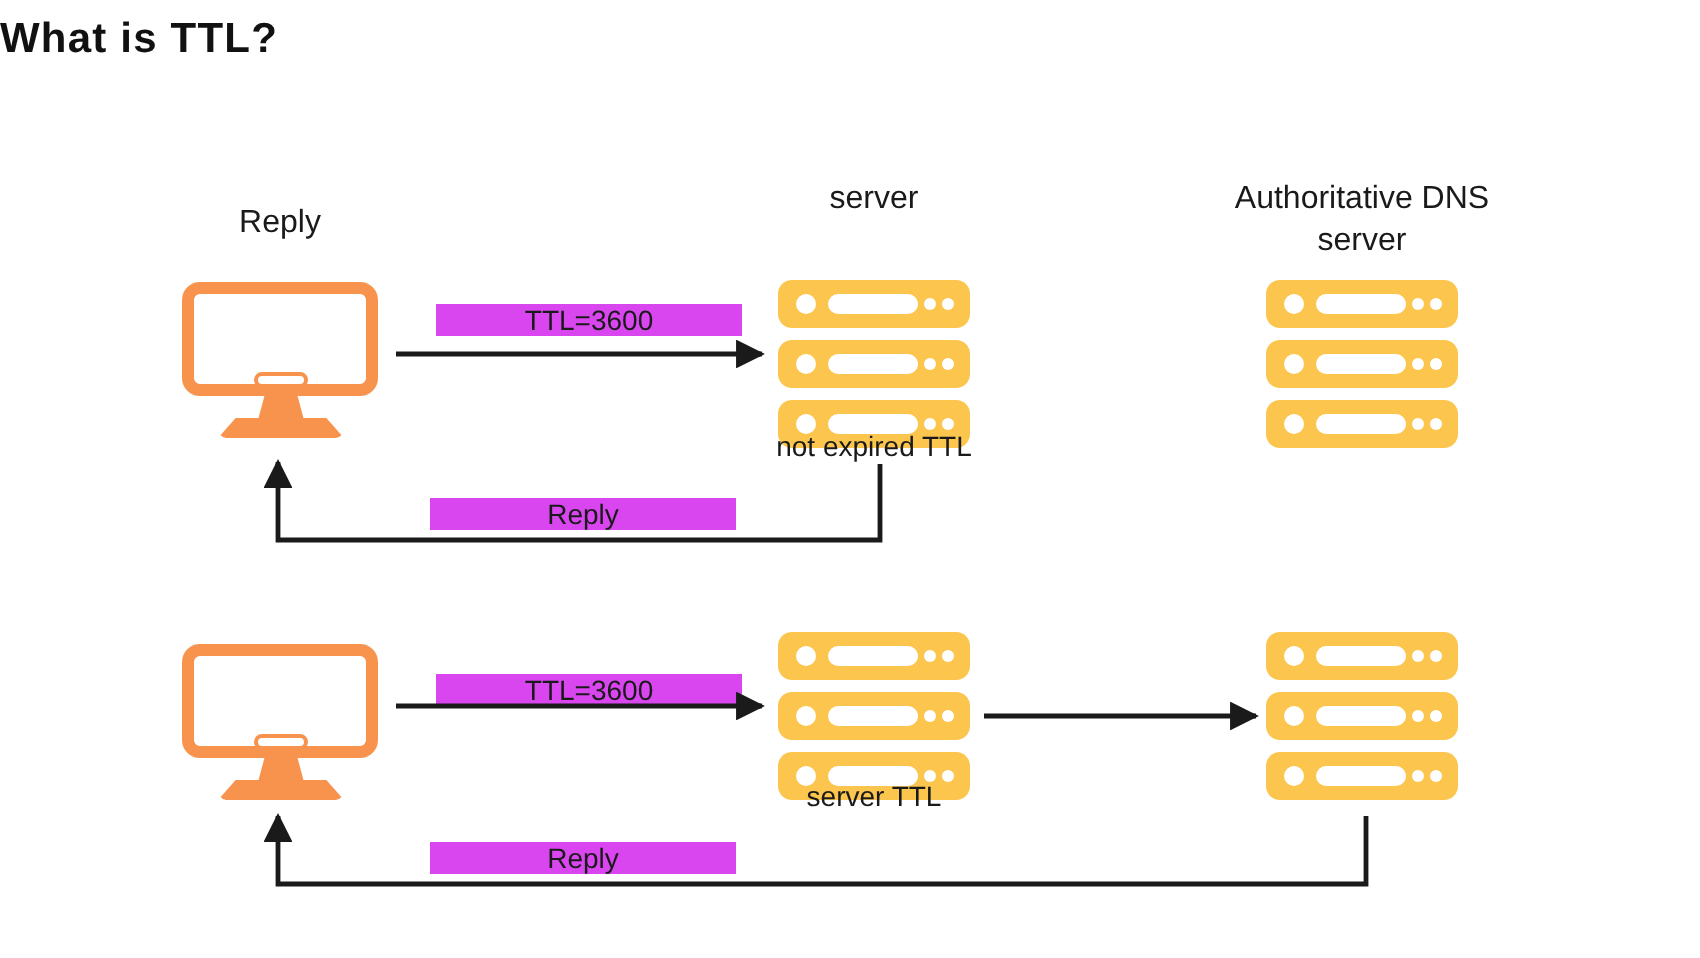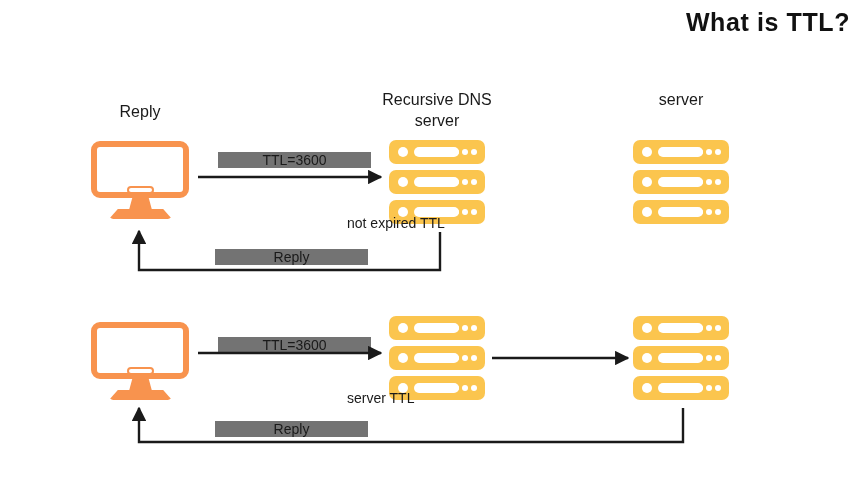--- a/index.html
+++ b/index.html
@@ -15,23 +15,23 @@
     overflow: hidden;
     font-family: "Liberation Sans", sans-serif;
   }
 
   
   .title {
     position: absolute;
     left: 0;
     top: 8px;
     width: 850px;
-    text-align: right;
-    font-family: "Liberation Sans", sans-serif;
-    font-size: 25px;
+    text-align: left;
+    font-family: "Liberation Sans", sans-serif;
+    font-size: 21px;
     font-weight: bold;
     letter-spacing: 0.6px;
     color: #111111;
   }
 
   
   .col-label {
     position: absolute;
     text-align: center;
     font-family: "Liberation Sans", sans-serif;
@@ -113,21 +113,21 @@
   .server-unit .dots i {
     display: block;
     width: 6px; height: 6px;
     border-radius: 50%;
     background: #ffffff;
   }
 
   
   .stack-caption {
     position: absolute;
-    text-align: left;
+    text-align: center;
     font-family: "Liberation Sans", sans-serif;
     font-size: 14px;
     color: #1a1a1a;
     width: 180px;
   }
 
   
   svg.lines {
     position: absolute;
     left: 0; top: 0;
@@ -136,41 +136,41 @@
     pointer-events: none;
   }
 
   
   .edge-label {
     position: absolute;
     text-align: center;
     font-family: "Liberation Sans", sans-serif;
     font-size: 14px;
     color: #1a1a1a;
-    background: #737373;
+    background: #d946ef;
     padding: 0 4px;
   }
 </style>
 </head>
 <body>
 
 <div id="canvas">
 
   <div class="title">What is TTL?</div>
 
   <div class="col-label client">
     <span>Reply</span>
   </div>
 
   <div class="col-label recurs">
-    <div>Recursive DNS</div>
     <div>server</div>
   </div>
 
   <div class="col-label author">
+    <div>Authoritative DNS</div>
     <div>server</div>
   </div>
 
   <div class="monitor" style="left:91px; top:141px; --orange:#F8934E;">
     <div class="screen"></div>
     <div class="btn"></div>
     <div class="neck"></div>
     <div class="base"></div>
   </div>
 

